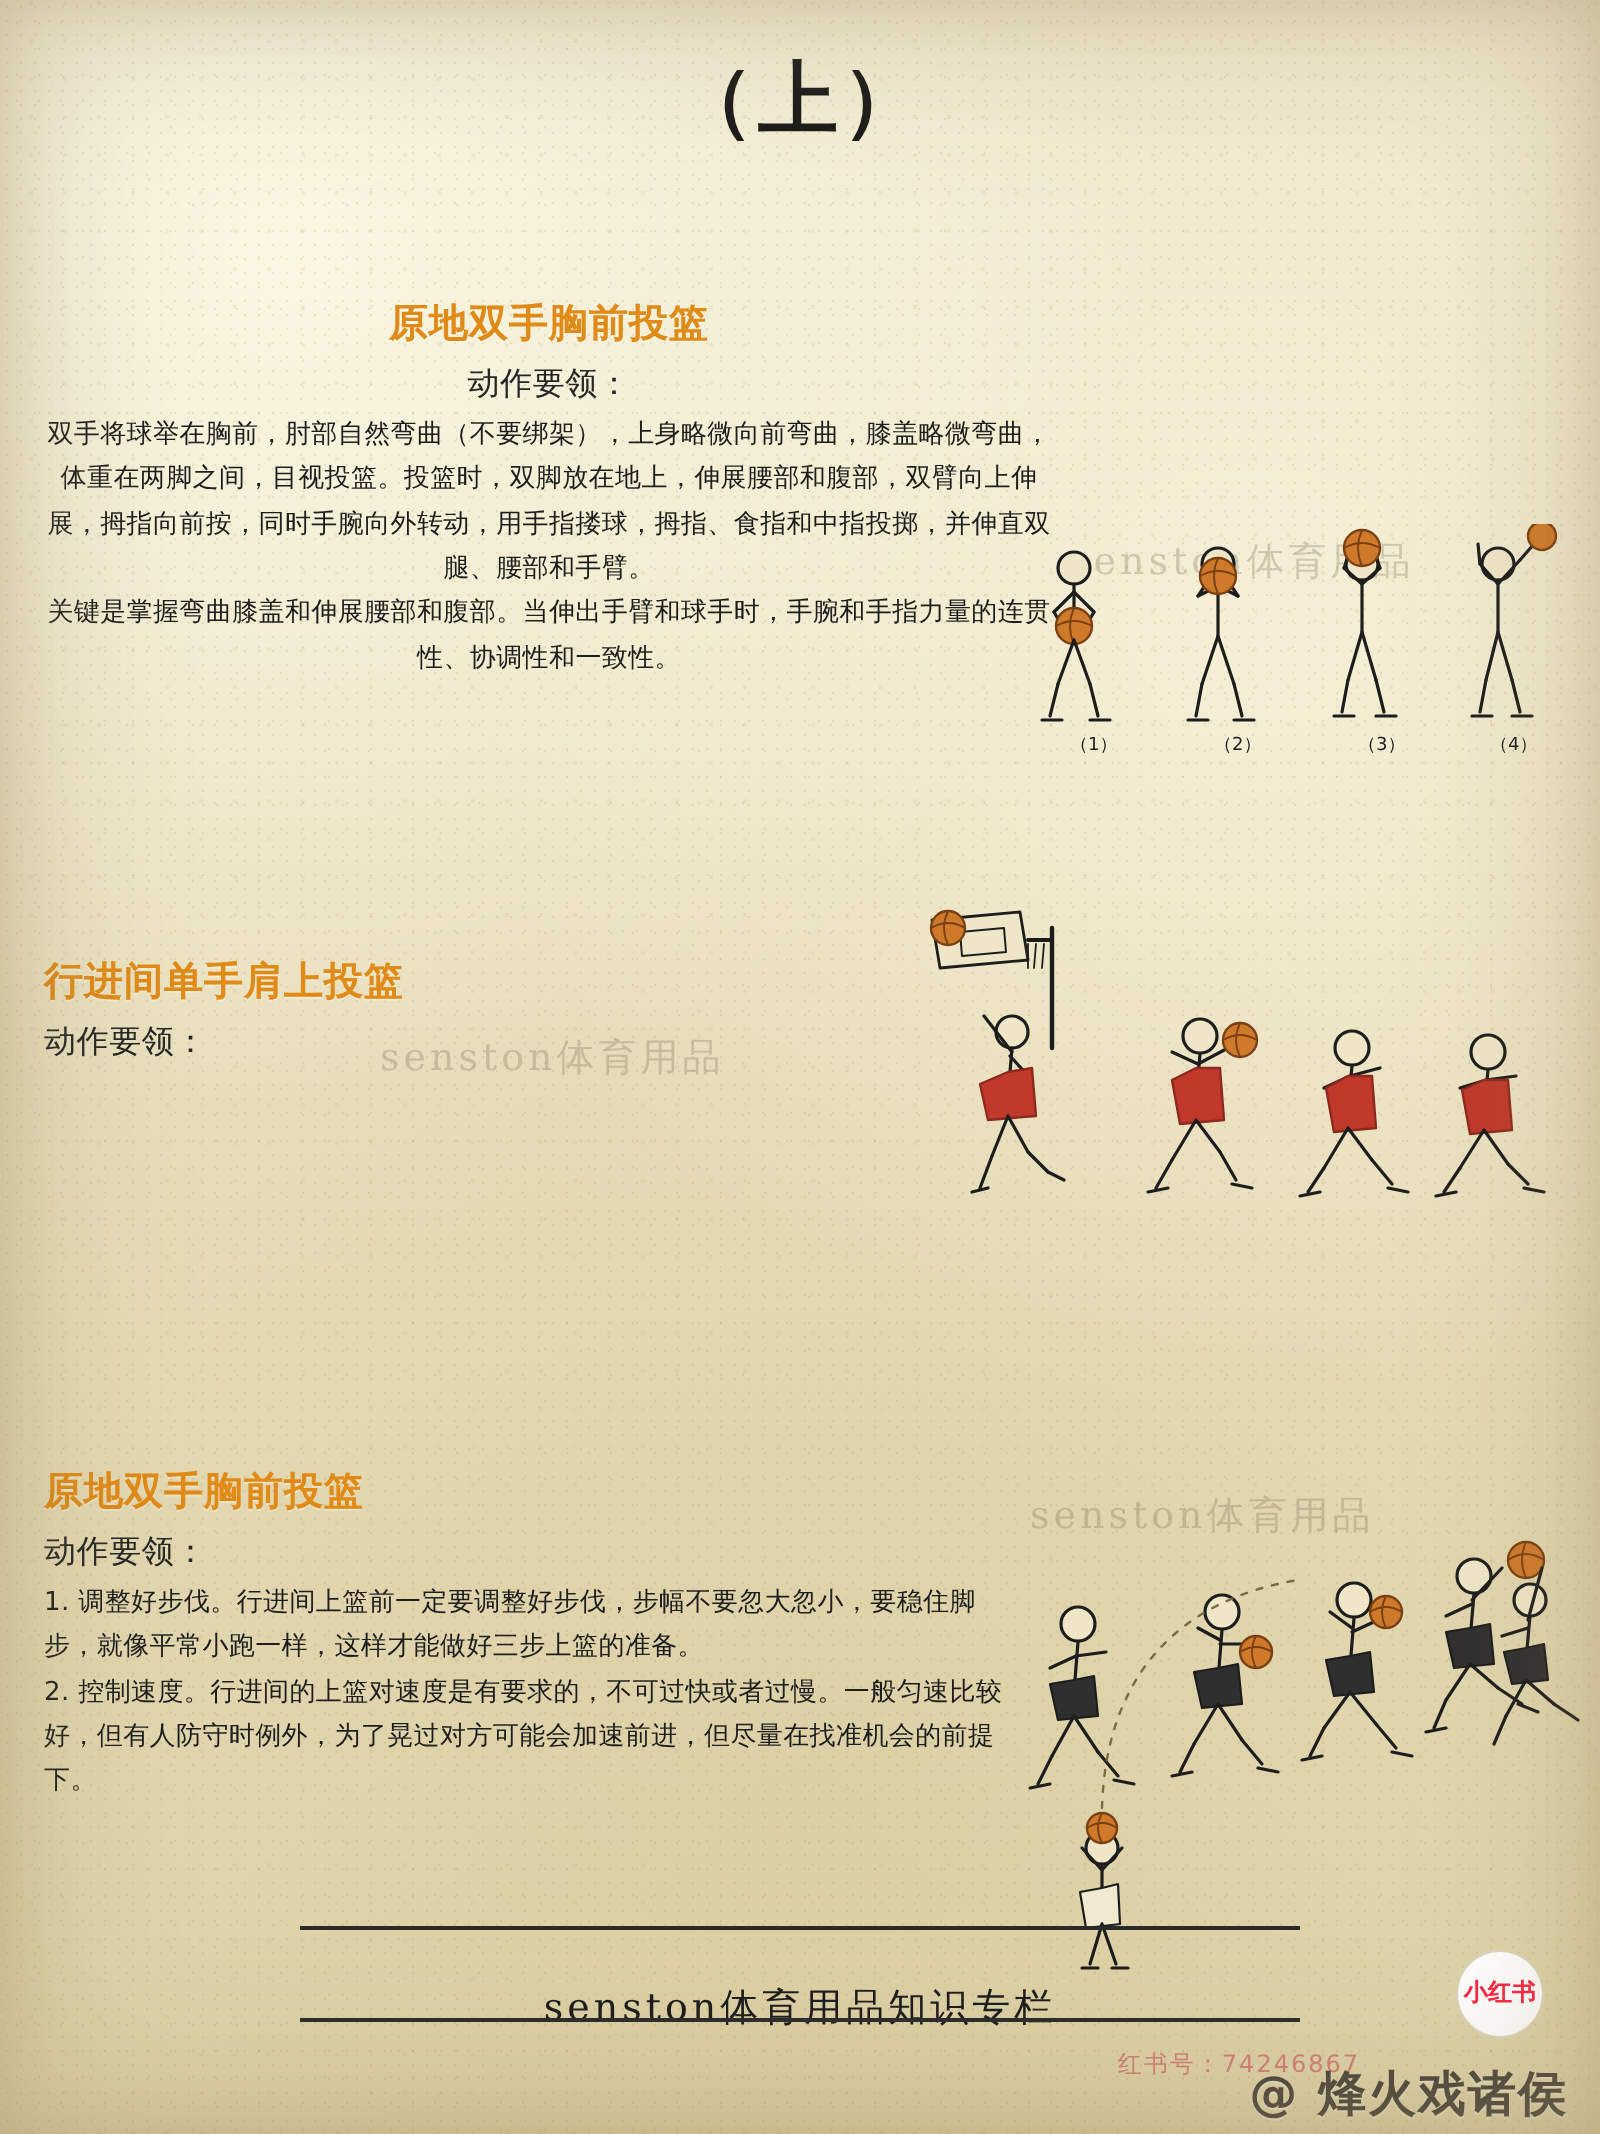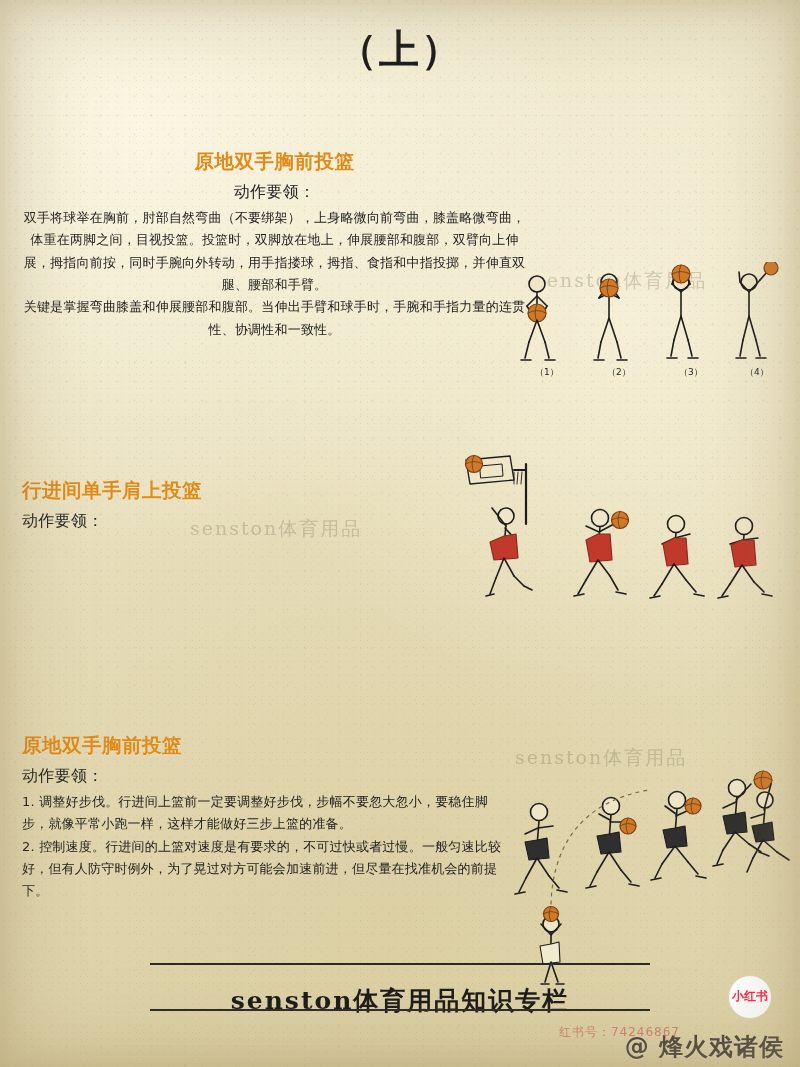--- a/index.html
+++ b/index.html
@@ -117,22 +117,22 @@
   .footer-rule {
     position: absolute;
     left: 150px; right: 150px;
     height: 0;
     border-top: 2px solid #2a2a2a;
   }
   .footer-rule.top { bottom: 58px; }
   .footer-rule.bottom { bottom: 12px; }
   .footer-text {
     font-family: "DejaVu Serif", "Liberation Serif", serif;
-    font-size: 25px;
-    font-weight: bold;
+    font-size: 19px;
+    font-weight: normal;
     color: #1b1b1b;
     letter-spacing: 2px;
     padding: 10px 0 6px;
   }
   .badge {
     position: absolute;
     right: 28px;
     bottom: 48px;
     width: 42px; height: 42px;
     border-radius: 50%;

